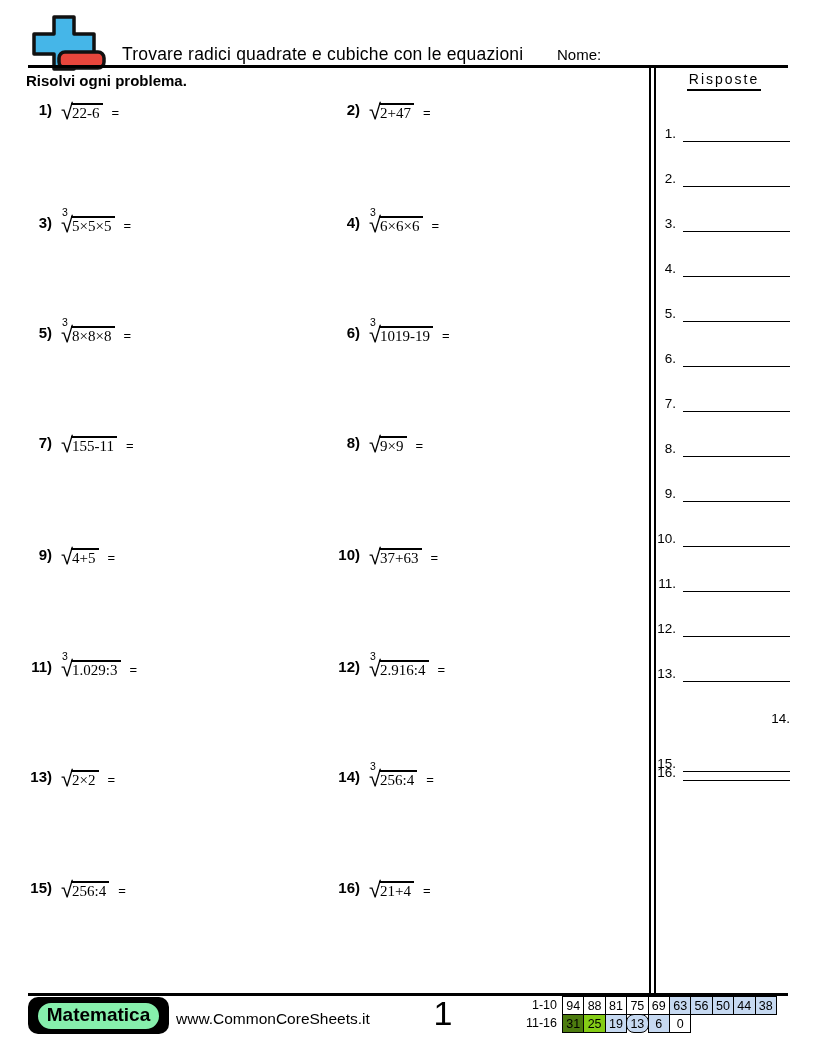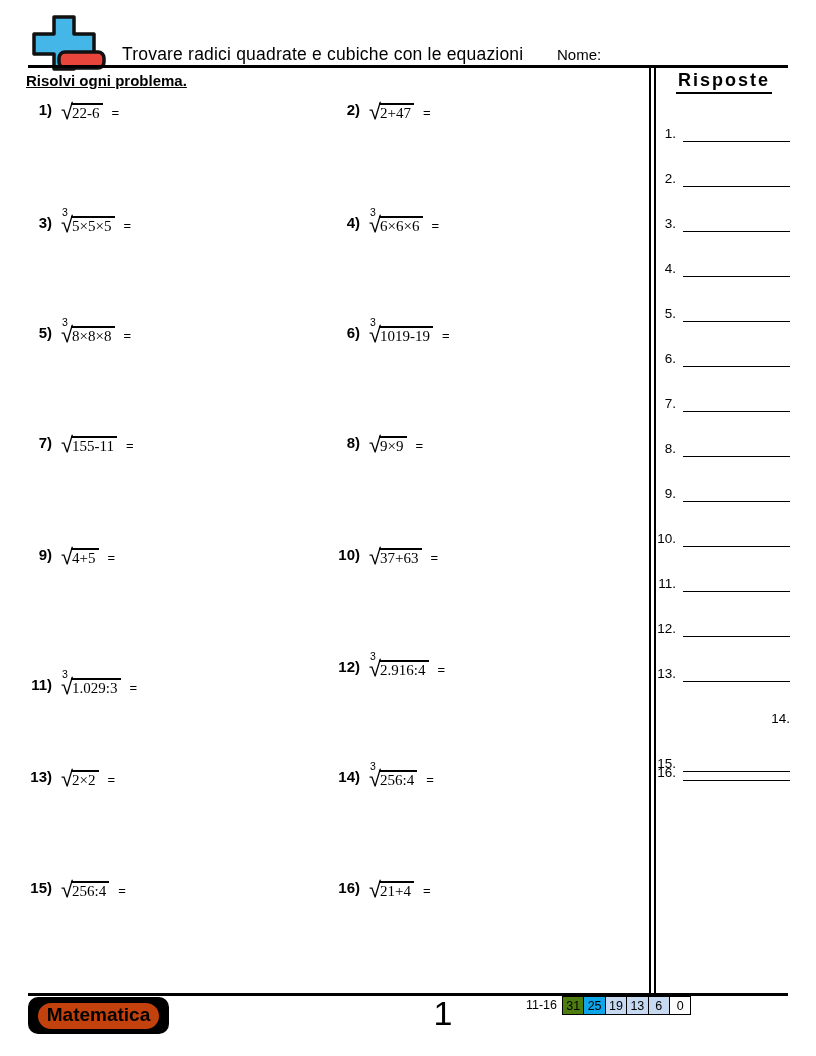--- a/index.html
+++ b/index.html
@@ -5,46 +5,46 @@
   * { margin:0; padding:0; box-sizing:border-box; }
   html,body { background:#fff; }
   body { font-family:"Liberation Sans", sans-serif; color:#000; }
   .page { position:relative; width:816px; height:1056px; background:#fff; overflow:hidden; margin:0 auto; }
 
   
   .logo { position:absolute; left:28px; top:14px; }
   .title { position:absolute; left:122px; top:44px; font-size:17.5px; letter-spacing:0.2px; }
   .nome { position:absolute; left:557px; top:46px; font-size:15px; }
   .hrule { position:absolute; left:28px; top:65px; width:760px; height:3px; background:#000; }
-  .instruction { position:absolute; left:26px; top:72px; font-size:15px; font-weight:bold;text-decoration:underline; }
+  .instruction { position:absolute; left:26px; top:72px; font-size:15px; font-weight:bold; }
 
   
   .vline { position:absolute; top:68px; height:925px; width:2px; background:#000; }
   .v1 { left:649px; } .v2 { left:654px; }
 
   
   .prob { position:absolute; display:flex; align-items:flex-start; }
   .pnum { width:30px; text-align:right; font-weight:bold; font-size:15px; line-height:18px; flex:0 0 30px; }
   .rad { position:relative; display:inline-flex; align-items:flex-start; margin-left:9px; }
   .sqrt { font-size:22px; line-height:20px; position:relative; top:0.5px; }
   .radicand { font-size:15px; line-height:16px; border-top:2px solid #000; padding:0 3px 0 1px; margin-left:-2px; margin-top:2px;font-family:Liberation Serif, serif; }
   .idx { position:absolute; top:-7px; left:1px; font-size:10.5px; line-height:10px; }
   .eq { font-size:13px; line-height:13px; margin-left:9px; margin-top:5px; }
 
   
   .answers-header { position:absolute; left:658px; top:70px; width:132px; text-align:center; }
-  .answers-header span { font-size:18px; font-weight:bold; letter-spacing:2px; border-bottom:2px solid #000; padding:0 2px 2px; }
+  .answers-header span { font-size:14px; font-weight:normal; letter-spacing:2px; border-bottom:2px solid #000; padding:0 2px 2px; }
   .ans { position:absolute; left:650px; width:140px; height:17px; display:flex; align-items:flex-end; }
   .anum { width:26px; flex:0 0 26px; text-align:right; font-size:13.5px; line-height:17px; }
   .aline { flex:1; border-bottom:1.5px solid #000; height:100%; margin-left:7px; }
 
   
   .frule { position:absolute; left:28px; top:993px; width:760px; height:3px; background:#000; }
   .badge { position:absolute; left:28px; top:997px; width:141px; height:37px; background:#000; border-radius:10px; display:flex; align-items:center; justify-content:center; }
-  .badge-pill { background:#c2410c; border:2.5px solid #000; border-radius:16px; padding:1px 9px 3px; font-weight:bold; font-size:19px; line-height:22px; }
+  .badge-pill { background:#86efac; border:2.5px solid #000; border-radius:16px; padding:1px 9px 3px; font-weight:bold; font-size:19px; line-height:22px; }
   .website { position:absolute; left:176px; top:1010px; font-size:15.5px; }
   .pagenum { position:absolute; left:420px; top:994px; width:46px; text-align:center; font-size:34px; line-height:38px; }
   .score { position:absolute; left:518px; top:996px; font-size:12.5px; }
   .srow { display:flex; height:19px; }
   .srow + .srow { margin-top:-1px; }
   .slabel { width:44px; flex:0 0 44px; text-align:right; padding-right:5px; line-height:19px; }
   .scell { width:22.4px; flex:0 0 22.4px; border:1px solid #000; display:flex; align-items:center; justify-content:center; background:#fff; }
   .scell + .scell { margin-left:-1px; }
 </style>
 </head>
@@ -142,21 +142,21 @@
         <span class="eq">=</span>
       </div>
       <div class="prob" style="top: 546px; left: 330px;">
         <span class="pnum">10)</span>
         <span class="rad">
           <span class="sqrt">√</span>
           <span class="radicand">37+63</span>
         </span>
         <span class="eq">=</span>
       </div>
-      <div class="prob" style="top: 676px; left: 22px;">
+      <div class="prob" style="top: 658px; left: 22px;">
         <span class="pnum">11)</span>
         <span class="rad">
           <span class="idx">3</span>
           <span class="sqrt">√</span>
           <span class="radicand">1.029:3</span>
         </span>
         <span class="eq">=</span>
       </div>
       <div class="prob" style="top: 658px; left: 330px;">
         <span class="pnum">12)</span>
@@ -269,26 +269,40 @@
       <div class="ans" style="top: 764px;">
         <span class="anum">16.</span>
         <span class="aline"></span>
       </div>
     </div>
 
   <div class="frule"></div>
   <div class="badge">
     <span class="badge-pill">Matematica</span>
   </div>
+  <div class="website">www.CommonCoreSheets.it</div>
   <div class="pagenum">1</div>
   <div class="score">
       <div class="srow">
+        <span class="slabel">1-10</span>
+        <span class="scell">94</span>
+        <span class="scell">88</span>
+        <span class="scell">81</span>
+        <span class="scell">75</span>
+        <span class="scell">69</span>
+        <span class="scell" style="background: rgb(198, 217, 241);">63</span>
+        <span class="scell" style="background: rgb(198, 217, 241);">56</span>
+        <span class="scell" style="background: rgb(198, 217, 241);">50</span>
+        <span class="scell" style="background: rgb(198, 217, 241);">44</span>
+        <span class="scell" style="background: rgb(198, 217, 241);">38</span>
+      </div>
+      <div class="srow">
         <span class="slabel">11-16</span>
         <span class="scell" style="background: #4d7c0f;">31</span>
-        <span class="scell" style="background: #0ea5e9;">25</span>
+        <span class="scell" style="background: #84cc16;">25</span>
         <span class="scell" style="background: rgb(198, 217, 241);">19</span>
-        <span class="scell" style="background: rgb(198, 217, 241);">13</span>
+        <span class="scell" style="background: rgb(198, 217, 241); border-radius: 8px;">13</span>
         <span class="scell" style="background: rgb(198, 217, 241);">6</span>
         <span class="scell">0</span>
       </div>
     </div>
 
 </div>
 
 </body></html>

